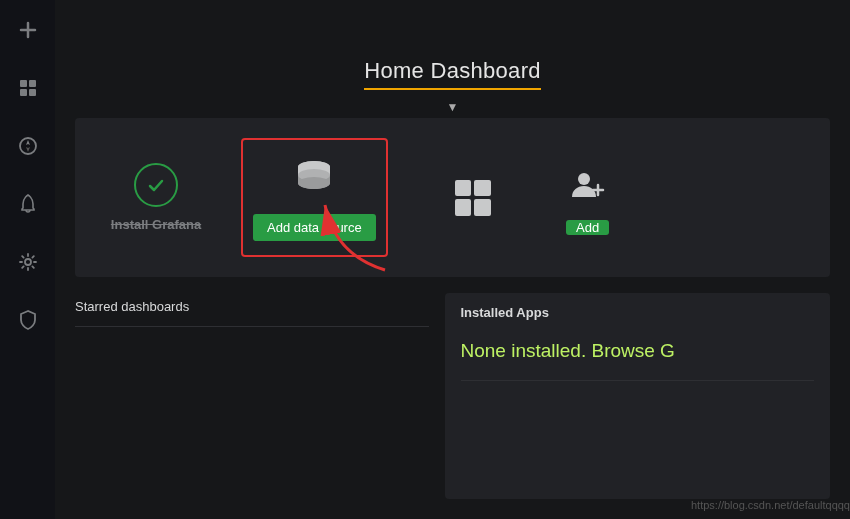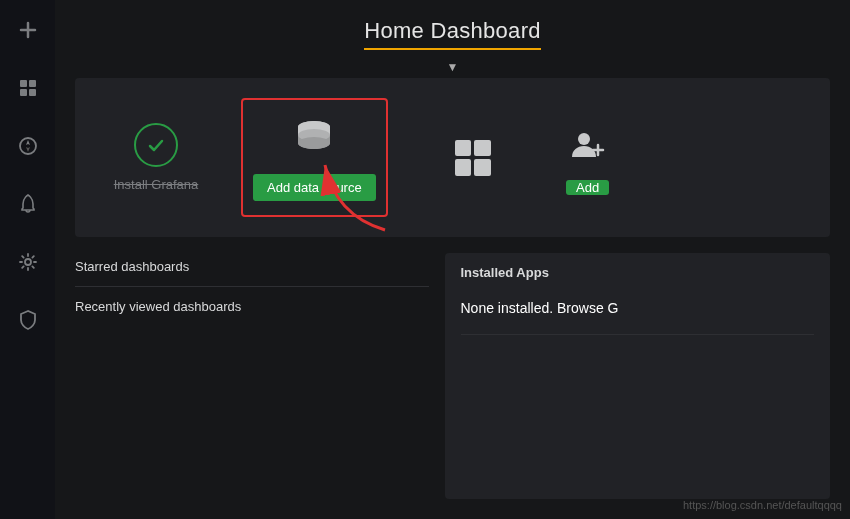--- a/index.html
+++ b/index.html
@@ -46,20 +46,21 @@
       position: relative;
       overflow: hidden;
     }
 
     
     .header {
       padding: 18px 24px 10px 24px;
       display: flex;
       justify-content: center;
       align-items: center;
+      margin-top: 40px;
     }
     .header-title-wrap {
       text-align: center;
     }
     .header-title {
       font-size: 22px;
       font-weight: 500;
       color: #e5e5e5;
       letter-spacing: 0.3px;
     }
@@ -138,20 +139,21 @@
     }
 
     .card-btn.green {
       background: #299c44;
     }
 
     .card-install-text {
       font-size: 13px;
       color: #7b7d80;
       text-decoration: line-through;
+      font-weight: bold;
     }
 
     
     .highlight-box {
       border: 2px solid #e03131;
       padding: 14px 10px;
       border-radius: 4px;
       display: flex;
       flex-direction: column;
       align-items: center;
@@ -200,35 +202,35 @@
     }
 
     .section-title {
       font-size: 13px;
       font-weight: 600;
       color: #d8d9da;
       margin-bottom: 4px;
     }
 
     .section-sub-label {
-      font-size: 14px;
-      color: #ffffff;
+      font-size: 19px;
+      color: #bef264;
     }
 
     .divider {
       height: 1px;
       background: #2e2f33;
       margin: 2px 0;
     }
 
     
     .watermark {
       position: absolute;
       bottom: 8px;
-      right: 8px;
+      right: 0;
       font-size: 11px;
       color: #555;
       text-align: right;
     }
 
     
     .check-circle {
       width: 44px;
       height: 44px;
       border-radius: 50%;
@@ -381,21 +383,20 @@
           </defs>
           <path d="M80 75 Q30 60 20 10" stroke="#e03131" stroke-width="3" fill="none" marker-end="url(#arrowhead)"></path>
         </svg>
       </div>
     </div>
 
     <div class="bottom-row">
       <div class="bottom-left">
         <div class="section-label">Starred dashboards</div>
         <div class="divider"></div>
-        <div class="section-label">Recently viewed dashboards</div>
       </div>
       <div class="bottom-right">
         <div class="section-title">Installed Apps</div>
         <div class="section-sub-label">None installed. Browse G</div>
         <div class="divider"></div>
       </div>
     </div>
 
   </div>
 

